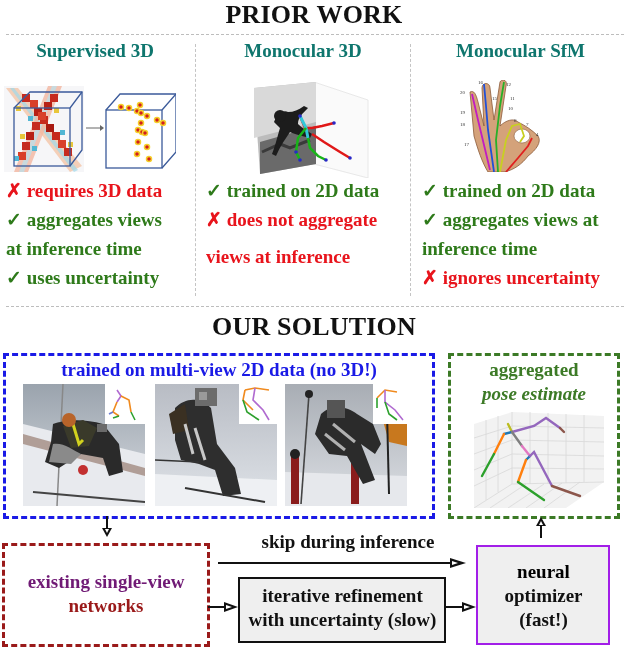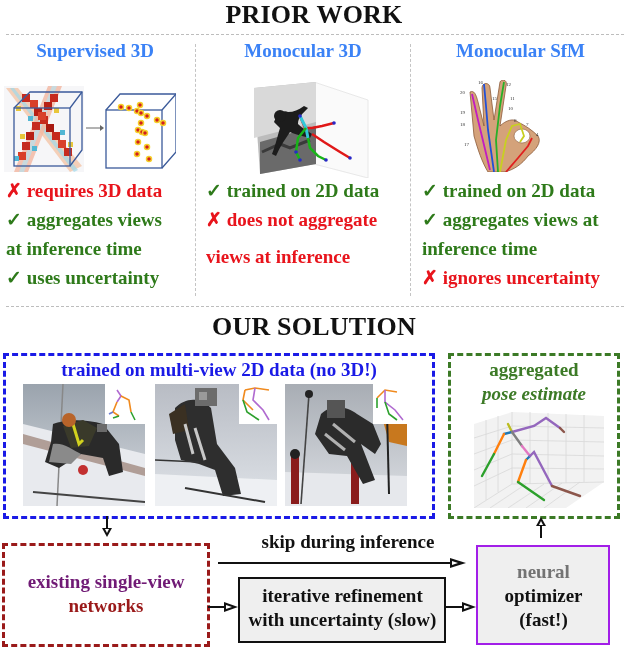--- a/index.html
+++ b/index.html
@@ -1,21 +1,21 @@
 <!DOCTYPE html>
 <html><head>
 <meta charset="utf-8">
 <style>
   html, body { margin:0; padding:0; background:#fff; }
   body { width:628px; height:648px; position:relative; overflow:hidden; font-family:"Liberation Serif", "DejaVu Serif", serif; font-weight:bold; }
   .abs { position:absolute; }
   .title { position:absolute; left:0; width:628px; text-align:center; font-size:26px; color:#111; letter-spacing:0.2px; }
   .hdash { position:absolute; left:6px; width:618px; border-top:1.5px dashed #bdbdbd; height:0; }
   .vdash { position:absolute; border-left:1.5px dashed #c4c4c4; width:0; }
-  .col-title { position:absolute; text-align:center; font-size:19px; color:#3b82f6; }
+  .col-title { position:absolute; text-align:center; font-size:19px; color:#0f766e; }
   .pro { position:absolute; font-size:19px; line-height:29px; white-space:nowrap; }
   .green { color:#2e7a1a; }
   .red { color:#e8141c; }
   .box-blue { position:absolute; border:3px dashed #1a1ae6; }
   .box-green { position:absolute; border:3px dashed #3c7a26; }
   .box-darkred { position:absolute; border:3px dashed #9a1a1a; }
   .box-solid { position:absolute; border:2.5px solid #111; background:#efefef; }
   .box-purple { position:absolute; border:2.5px solid #a21ee8; background:#efefef; }
   .lbl { position:absolute; text-align:center; font-size:19px; line-height:24px; }
   .photo { position:absolute; overflow:hidden; }
@@ -380,15 +380,15 @@
 
 <div class="abs" style="left:446px; top:600px;">
   <svg width="30" height="14" viewBox="0 0 30 14">
       <line x1="0" y1="7" x2="22" y2="7" stroke="#111" stroke-width="2"></line>
       <polygon points="16,2 30,7 16,12" fill="#111"></polygon>
       <polygon points="18,5 24,7 18,9" fill="#fff"></polygon>
     </svg>
 </div>
 
 <div class="box-purple" style="left:476px; top:545px; width:130px; height:96px;"></div>
-<div class="lbl" style="left:476px; width:135px; top:560px; color:#737373;">neural</div>
+<div class="lbl" style="left:476px; width:135px; top:560px; color:#000000;">neural</div>
 <div class="lbl" style="left:476px; width:135px; top:584px; color:#111;">optimizer</div>
 <div class="lbl" style="left:476px; width:135px; top:608px; color:#111;">(fast!)</div>
 
 </body></html>

